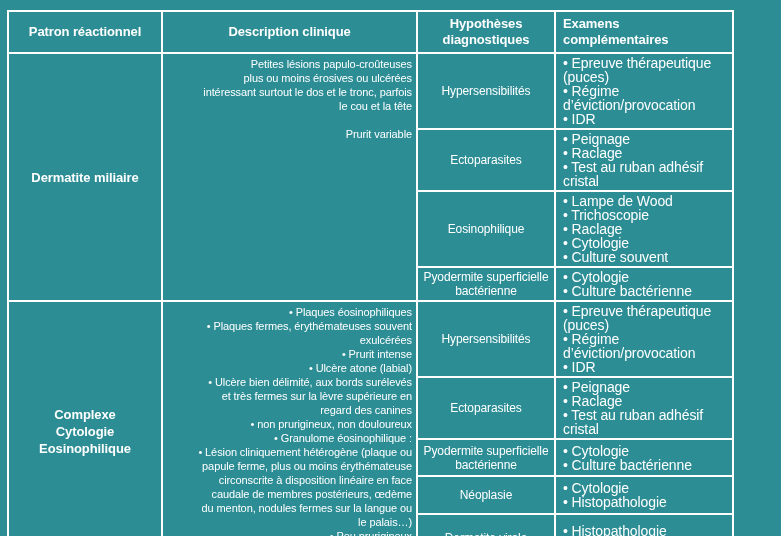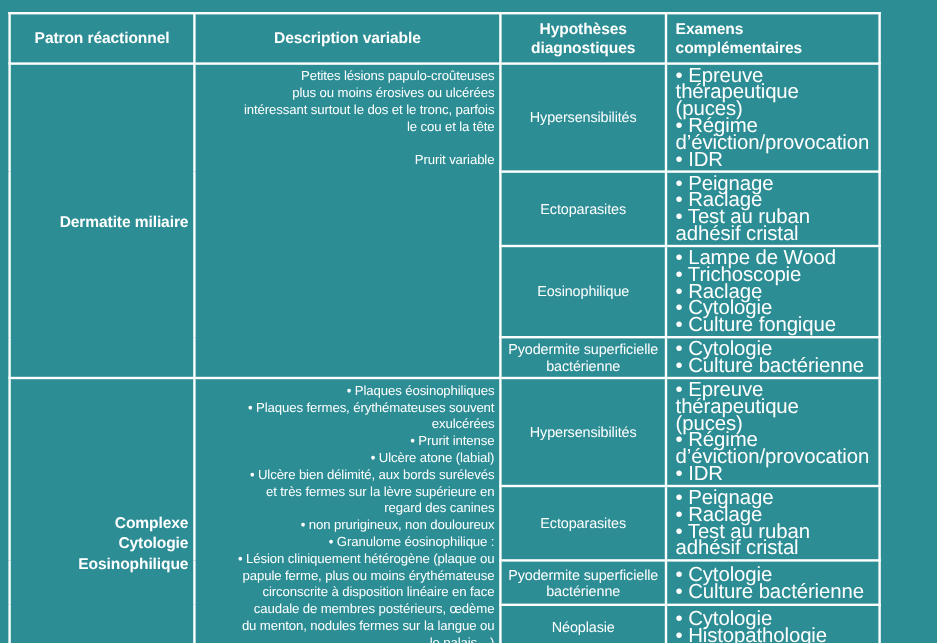--- a/index.html
+++ b/index.html
@@ -45,21 +45,21 @@
     line-height: 16px;
     padding: 2px 4px;
   }
   .reaction-table th.th-left {
     text-align: left;
     padding-left: 7px;
   }
   td.pattern-cell {
     font-size: 13px;
     font-weight: bold;
-    text-align: right;
+    text-align: center;
     vertical-align: middle;
     white-space: pre-line;
     line-height: 17px;
     padding: 2px 4px;
   }
   td.description-cell {
     font-size: 11px;
     vertical-align: top;
     white-space: pre-line;
     line-height: 14px;
@@ -67,21 +67,21 @@
   }
   td.hypothesis-cell {
     font-size: 12px;
     text-align: center;
     vertical-align: middle;
     white-space: pre-line;
     line-height: 14px;
     padding: 2px 3px;
   }
   td.exams-cell {
-    font-size: 17px;
+    font-size: 14px;
     text-align: left;
     vertical-align: middle;
     white-space: pre-line;
     line-height: 14px;
     padding: 2px 4px 2px 7px;
   }
 </style>
 </head>
 <body>
 
@@ -89,21 +89,21 @@
   <table class="reaction-table">
     <colgroup>
       <col style="width:154px">
       <col style="width:255px">
       <col style="width:138px">
       <col style="width:178px">
     </colgroup>
     <thead>
       <tr>
         <th>Patron réactionnel</th>
-        <th>Description variable</th>
+        <th>Description clinique</th>
         <th>Hypothèses
 diagnostiques</th>
         <th class="th-left">Examens
 complémentaires</th>
       </tr>
     </thead>
     <tbody>
         <tr style="height: 61px;">
           <td class="pattern-cell" rowspan="4">Dermatite miliaire</td>
           <td class="description-cell" rowspan="4">Petites lésions papulo-croûteuses
@@ -123,21 +123,21 @@
           <td class="exams-cell">• Peignage
 • Raclage
 • Test au ruban adhésif cristal</td>
         </tr>
         <tr style="height: 75px;">
           <td class="hypothesis-cell">Eosinophilique</td>
           <td class="exams-cell">• Lampe de Wood
 • Trichoscopie
 • Raclage
 • Cytologie
-• Culture fongique</td>
+• Culture souvent</td>
         </tr>
         <tr style="height: 33px;">
           <td class="hypothesis-cell">Pyodermite superficielle
 bactérienne</td>
           <td class="exams-cell">• Cytologie
 • Culture bactérienne</td>
         </tr>
         <tr style="height: 65px;">
           <td class="pattern-cell" rowspan="5">Complexe
 Cytologie

